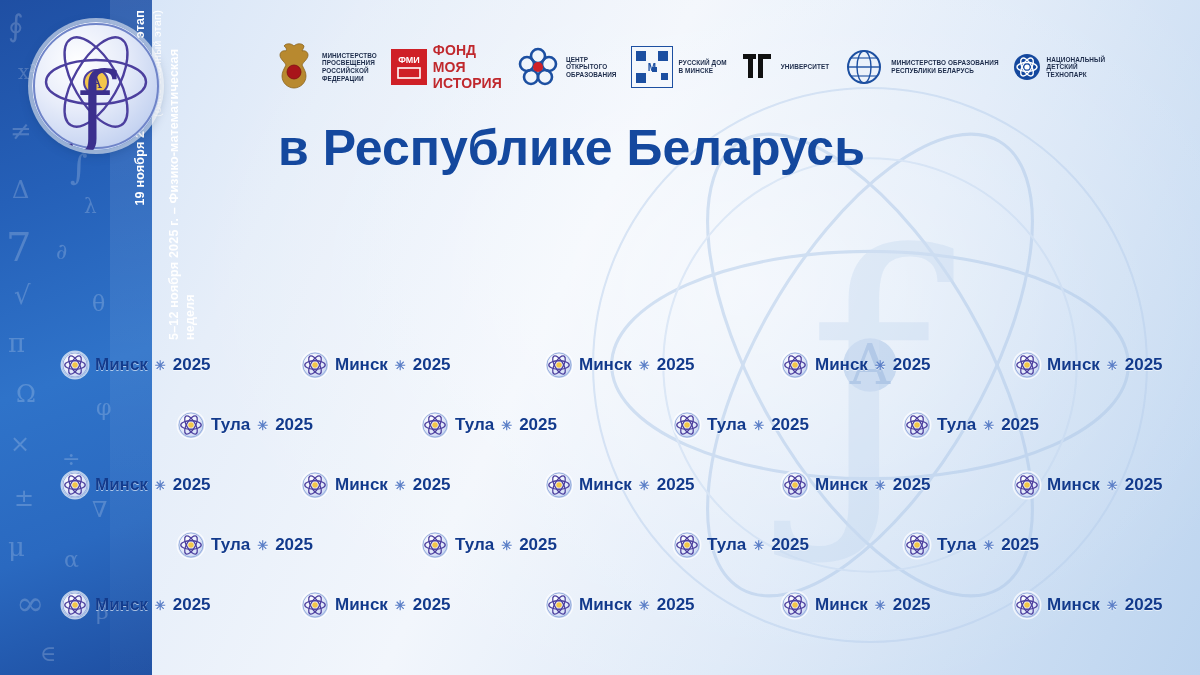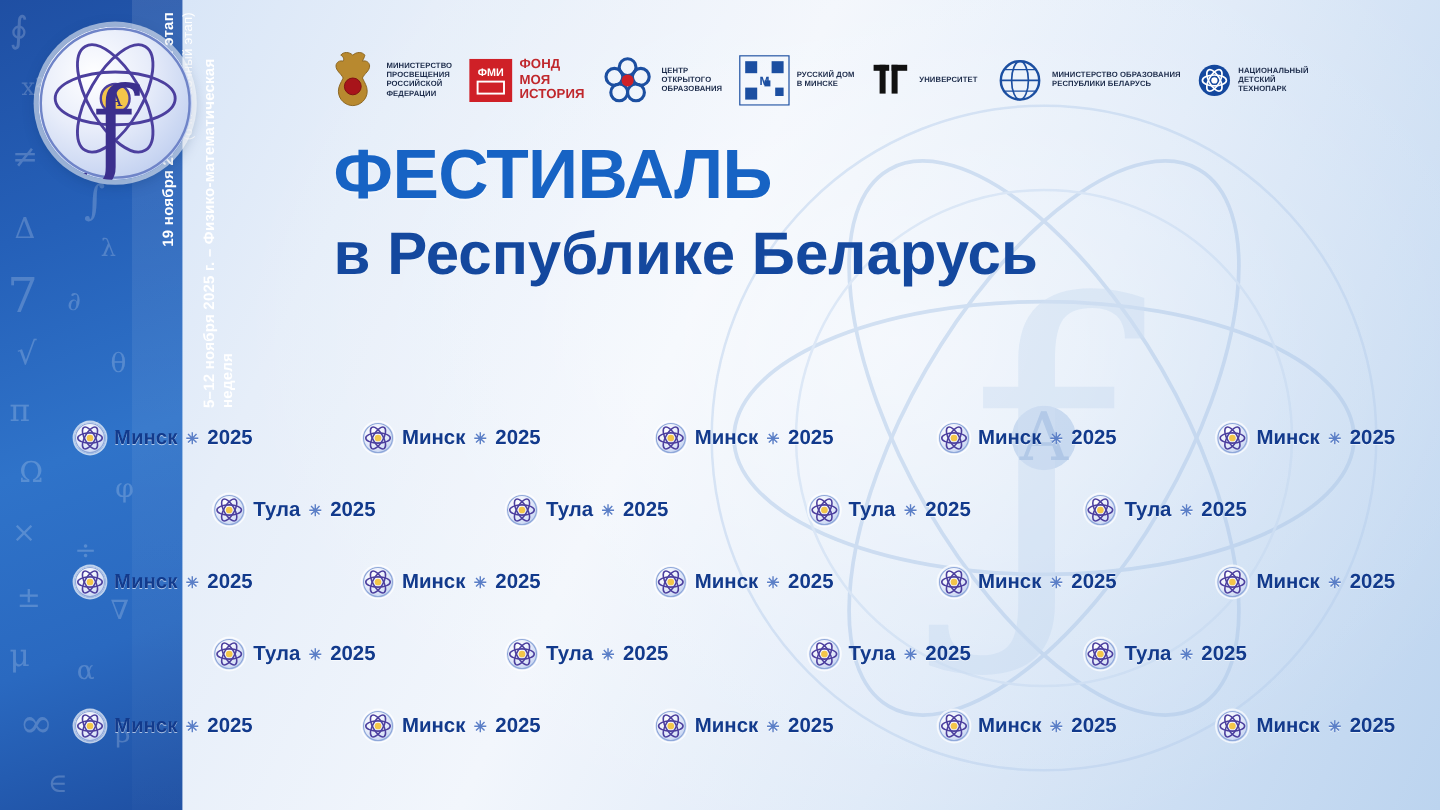--- a/index.html
+++ b/index.html
@@ -65,21 +65,21 @@
   .logos{
     position:absolute;left:272px;top:28px;width:900px;height:78px;
     display:flex;align-items:center;gap:14px;
   }
   .logo-item{display:flex;align-items:center;gap:6px;height:64px;}
   .logo-item .mark{flex:0 0 auto;display:flex;align-items:center;justify-content:center;}
   .logo-item .txt{
     font-size:6.4px;line-height:1.18;color:#1c2b4a;font-weight:700;
     text-transform:uppercase;letter-spacing:.1px;white-space:pre-line;
   }
-  .logo-item .txt.bigger{font-size:11px;}
+  .logo-item .txt.bigger{font-size:14px;}
   .logo-item .txt.red{color:#c0282d;}
 
   
   .title{
     position:absolute;left:278px;top:112px;width:900px;
   }
   .title .l1,.title .l2{
     font-size:58px;font-weight:700;letter-spacing:-0.5px;color:#1763c4;
     font-family:"Liberation Sans", sans-serif;line-height:1.02;
     text-shadow:0 2px 0 rgba(255,255,255,.35);
@@ -281,21 +281,20 @@
         </svg>
       </span>
       <span class="txt">НАЦИОНАЛЬНЫЙ
 ДЕТСКИЙ
 ТЕХНОПАРК</span>
     </div>
 
   </div>
 
   <div class="title">
-    <div class="l2">ФЕСТИВАЛЬ</div>
     <div class="l3">в Республике Беларусь</div>
   </div>
 
   <div class="tiles">
 
     <div class="tile" style="left:48px;top:22px;">
       <span class="badge">
           <svg viewBox="0 0 28 28">
             <circle cx="14" cy="14" r="13" fill="none" stroke="#8fa8d9" stroke-width="1"></circle>
             <g fill="none" stroke="#4c3f9e" stroke-width="1.4">

